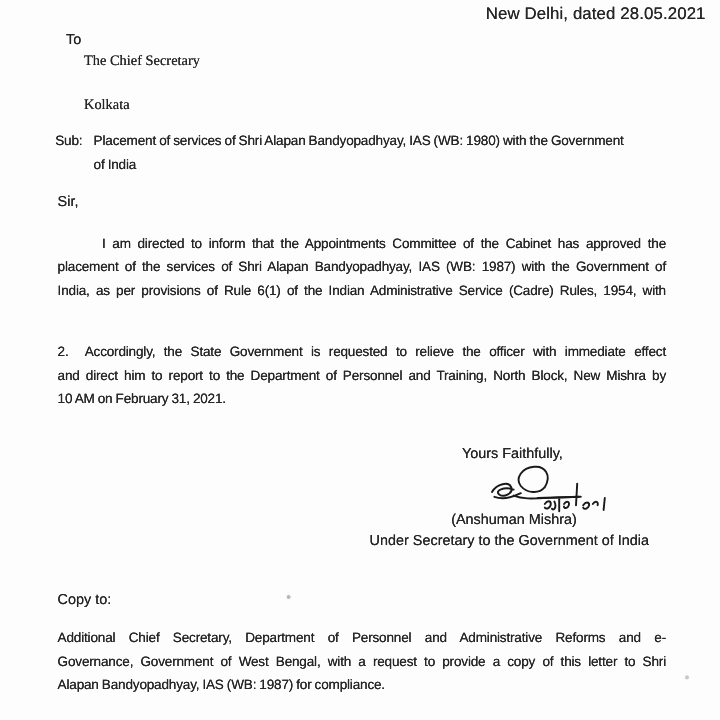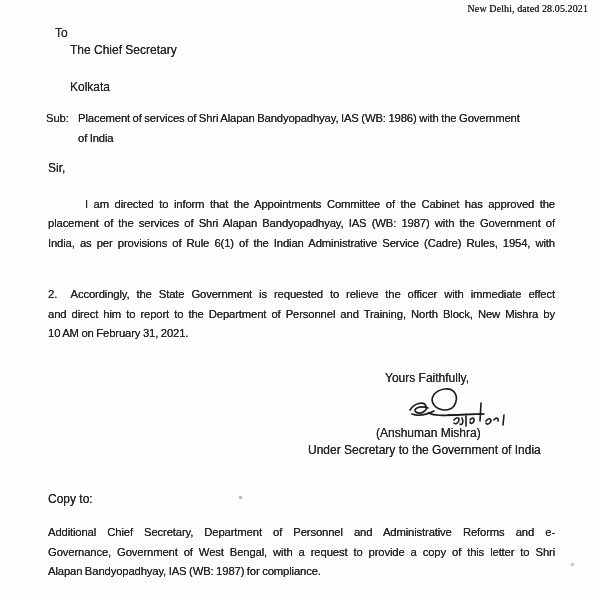--- a/index.html
+++ b/index.html
@@ -12,44 +12,44 @@
   .line{
     position:absolute;white-space:nowrap;
     text-shadow:0 0 .5px currentColor;   
   }
   
   .body{
     left:48px;width:507px;
     font-size:11.3px;letter-spacing:-0.15px;word-spacing:-0.4px;
   }
   .j{text-align:justify;text-align-last:justify;}
-  .addr{left:70px;font-size:12px;}
+  .addr{left:70px;font-size:12px;font-family:Liberation Serif, serif;}
   .small12{font-size:12px;}
   .closing{font-size:12px;}
-  .dateline{right:12px;top:3px;font-size:10px;letter-spacing:.1px;font-family:Liberation Serif, serif;}
+  .dateline{right:12px;top:3px;font-size:14px;letter-spacing:.1px;}
   .sig{position:absolute;left:398px;top:384px;width:120px;height:50px;}
   .sig path{fill:none;stroke:#1a1a1a;stroke-width:1.6;stroke-linecap:round;stroke-linejoin:round;}
   .artifact{position:absolute;border-radius:50%;}
   .a1{left:239px;top:496px;width:3px;height:3px;background:#b5b5b5;box-shadow:0 0 1px #b5b5b5;}
   .a2{left:571px;top:563px;width:3px;height:3px;background:#c7c7c7;box-shadow:0 0 1px #c7c7c7;}
 </style>
 </head>
 <body>
 
 <div class="page" style="--ink: #262626; --paper: #fdfdfd;">
 
   <div class="line dateline">New Delhi, dated 28.05.2021</div>
 
   <div class="line small12" style="top:26px;left:55px;">To</div>
 
   <div class="line addr" style="top:43px;">The Chief Secretary</div>
   <div class="line addr" style="top:80px;">Kolkata</div>
 
   <div class="line body" style="top:112px;left:46px;width:auto;">Sub:</div>
-  <div class="line body" style="top:112px;left:78px;width:auto;">Placement of services of Shri Alapan Bandyopadhyay, IAS (WB: 1986) with the Government</div>
+  <div class="line body" style="top:112px;left:78px;width:auto;">Placement of services of Shri Alapan Bandyopadhyay, IAS (WB: 1980) with the Government</div>
   <div class="line body" style="top:131.5px;left:78px;width:auto;">of India</div>
 
   <div class="line small12" style="top:161px;left:48px;">Sir,</div>
 
   <div class="line body j" style="top:197.5px;text-indent:37px;">I am directed to inform that the Appointments Committee of the Cabinet has approved the</div>
   <div class="line body j" style="top:217px;">placement of the services of Shri Alapan Bandyopadhyay, IAS (WB: 1987) with the Government of</div>
   <div class="line body j" style="top:236.5px;">India, as per provisions of Rule 6(1) of the Indian Administrative Service (Cadre) Rules, 1954, with</div>
 
   <div class="line body j" style="top:288px;">2.&nbsp; Accordingly, the State Government is requested to relieve the officer with immediate effect</div>
   <div class="line body j" style="top:307.5px;">and direct him to report to the Department of Personnel and Training, North Block, New Mishra by</div>

